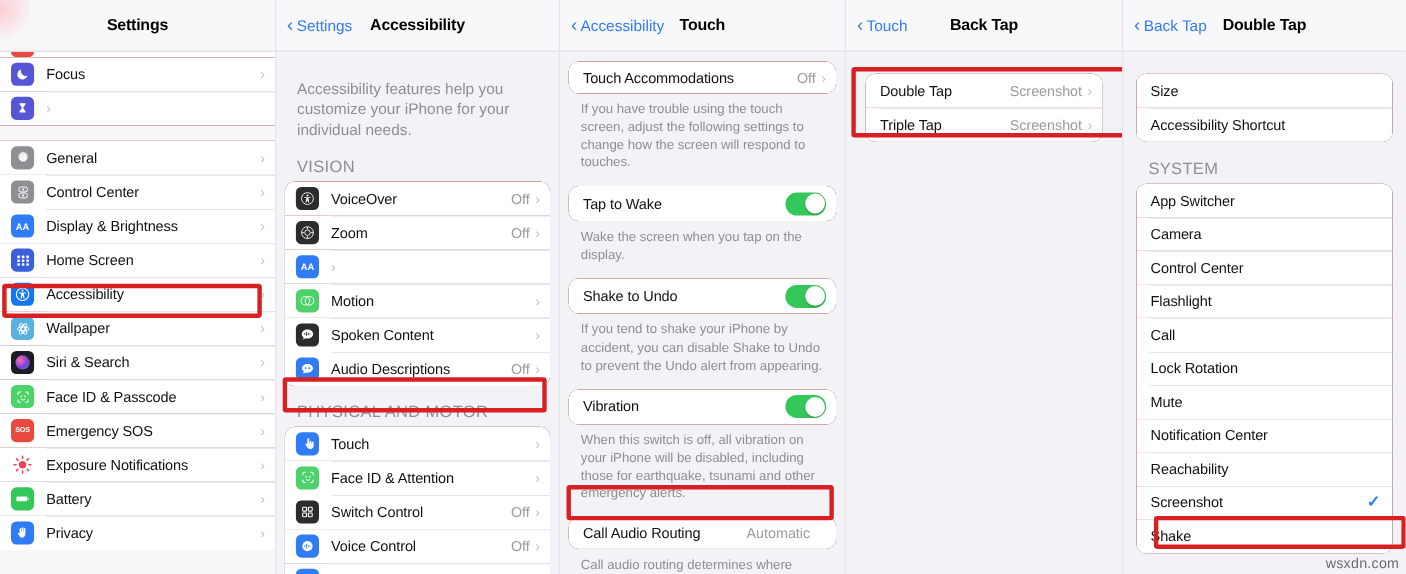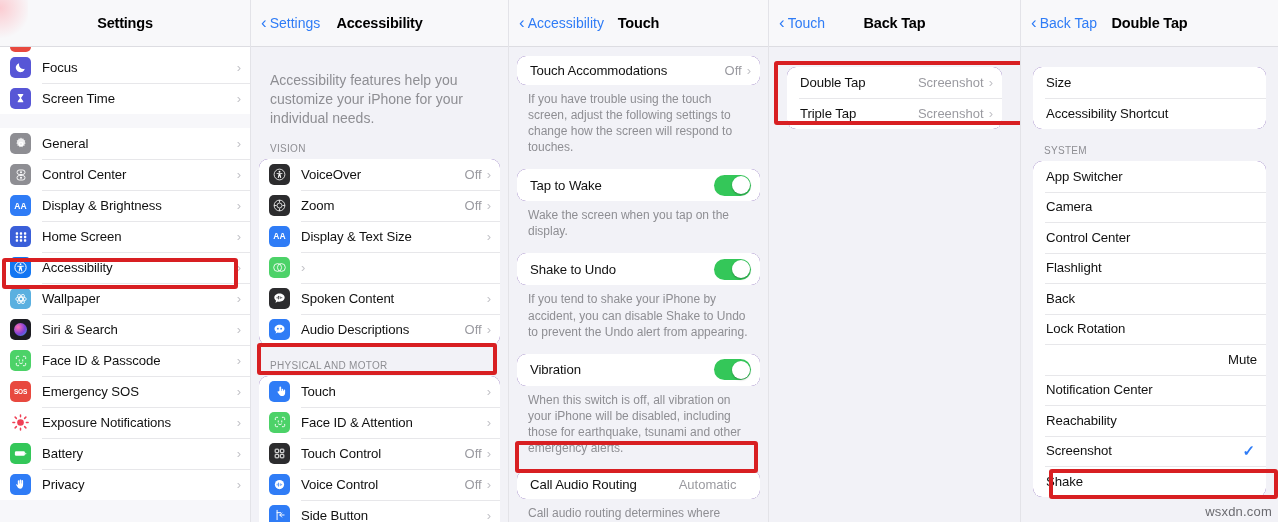--- a/index.html
+++ b/index.html
@@ -78,21 +78,21 @@
 
   
   .body {
     position: relative;
     height: 475px;
     overflow: hidden;
   }
 
   
   .card {
-    background: #4c1d95;
+    background: #7f1d1d;
     margin: 0 8px;
     border-radius: 9px;
     overflow: hidden;
   }
   .p1 .card { margin: 0 0 0 0; border-radius: 0; }
 
   .row {
     display: flex;
     align-items: center;
     min-height: 31px;
@@ -148,21 +148,21 @@
     color: #fff;
     font-size: 9px;
     font-weight: bold;
     overflow: hidden;
     position: relative;
   }
   .ico svg { display: block; }
 
   
   .sechead {
-    font-size: 10px;
+    font-size: 15px;
     color: #8e8e93;
     letter-spacing: 0.3px;
     padding: 15px 0 5px 19px;
     text-transform: uppercase;
   }
 
   .footnote {
     font-size: 12px;
     line-height: 1.34;
     color: #8e8e93;
@@ -242,21 +242,20 @@
           </div>
           <div class="label">Focus</div>
           <div class="chev">›</div>
         </div>
         <div class="row">
           <div class="ico" style="background:#5756d6;">
             <svg width="11" height="13" viewBox="0 0 24 24">
                 <path fill="#fff" d="M6 2h12v2l-5 7 5 7v2H6v-2l5-7-5-7V2z"></path>
               </svg>
           </div>
-          <div class="label">Screen Time</div>
           <div class="chev">›</div>
         </div>
       </div>
 
       <div class="gap"></div>
 
       <div class="card">
         <div class="row">
           <div class="ico" style="background:#8e8e93;">
             <svg width="14" height="14" viewBox="0 0 24 24">
@@ -427,30 +426,30 @@
               </svg>
           </div>
           <div class="label">Zoom</div>
           <div class="value">Off</div>
           <div class="chev">›</div>
         </div>
         <div class="row">
           <div class="ico" style="background:#2f7cf6;font-size:8.5px;">
             <span>AA</span>
           </div>
-          <div class="label">Display &amp; Text Size</div>
           <div class="chev">›</div>
         </div>
         <div class="row">
           <div class="ico" style="background:#4cd268;">
             <svg width="15" height="15" viewBox="0 0 24 24">
                 <circle cx="9" cy="12" r="6.3" fill="none" stroke="#fff" stroke-width="1.4"></circle>
                 <circle cx="15" cy="12" r="6.3" fill="none" stroke="#fff" stroke-width="1.4"></circle>
               </svg>
           </div>
+          <div class="label">Motion</div>
           <div class="chev">›</div>
         </div>
         <div class="row">
           <div class="ico" style="background:#2c2c2e;">
             <svg width="15" height="15" viewBox="0 0 24 24">
                 <path fill="#fff" d="M12 4c-4.6 0-8.3 2.9-8.3 6.5 0 2 1.1 3.8 2.9 5-.2 1.2-.8 2.3-1.6 3 1.7-.2 3.1-.9 4.1-1.7.9.2 1.9.3 2.9.3 4.6 0 8.3-2.9 8.3-6.6S16.6 4 12 4z"></path>
                 <g fill="#2c2c2e">
                   <rect x="7.5" y="9" width="1.3" height="3" rx=".6"></rect>
                   <rect x="10" y="7.6" width="1.3" height="5.8" rx=".6"></rect>
                   <rect x="12.5" y="8.6" width="1.3" height="3.8" rx=".6"></rect>
@@ -502,21 +501,21 @@
           <div class="ico" style="background:#2c2c2e;">
             <svg width="13" height="13" viewBox="0 0 24 24">
                 <g fill="none" stroke="#fff" stroke-width="1.8">
                   <rect x="4" y="4" width="6.5" height="6.5" rx="1"></rect>
                   <rect x="13.5" y="4" width="6.5" height="6.5" rx="1"></rect>
                   <rect x="4" y="13.5" width="6.5" height="6.5" rx="1"></rect>
                   <rect x="13.5" y="13.5" width="6.5" height="6.5" rx="1"></rect>
                 </g>
               </svg>
           </div>
-          <div class="label">Touch Control</div>
+          <div class="label">Switch Control</div>
           <div class="value">Off</div>
           <div class="chev">›</div>
         </div>
         <div class="row">
           <div class="ico" style="background:#2f7cf6;">
             <svg width="15" height="15" viewBox="0 0 24 24">
                 <circle cx="12" cy="12" r="7.4" fill="#fff"></circle>
                 <g fill="#2f7cf6">
                   <rect x="7.6" y="10.4" width="1.2" height="3.2" rx=".6"></rect>
                   <rect x="10" y="8.6" width="1.2" height="6.8" rx=".6"></rect>
@@ -687,26 +686,26 @@
         <div class="row noicon" style="min-height:30.5px;padding-left:13px;">
           <div class="label">Camera</div>
         </div>
         <div class="row noicon" style="min-height:30.5px;padding-left:13px;">
           <div class="label">Control Center</div>
         </div>
         <div class="row noicon" style="min-height:30.5px;padding-left:13px;">
           <div class="label">Flashlight</div>
         </div>
         <div class="row noicon" style="min-height:30.5px;padding-left:13px;">
-          <div class="label">Back</div>
+          <div class="label">Call</div>
         </div>
         <div class="row noicon" style="min-height:30.5px;padding-left:13px;">
           <div class="label">Lock Rotation</div>
         </div>
-        <div class="row noicon" style="min-height:30.5px;padding-left:13px;text-align:right;">
+        <div class="row noicon" style="min-height:30.5px;padding-left:13px;">
           <div class="label">Mute</div>
         </div>
         <div class="row noicon" style="min-height:30.5px;padding-left:13px;">
           <div class="label">Notification Center</div>
         </div>
         <div class="row noicon" style="min-height:30.5px;padding-left:13px;">
           <div class="label">Reachability</div>
         </div>
         <div class="row noicon" style="min-height:30.5px;padding-left:13px;">
           <div class="label">Screenshot</div>

